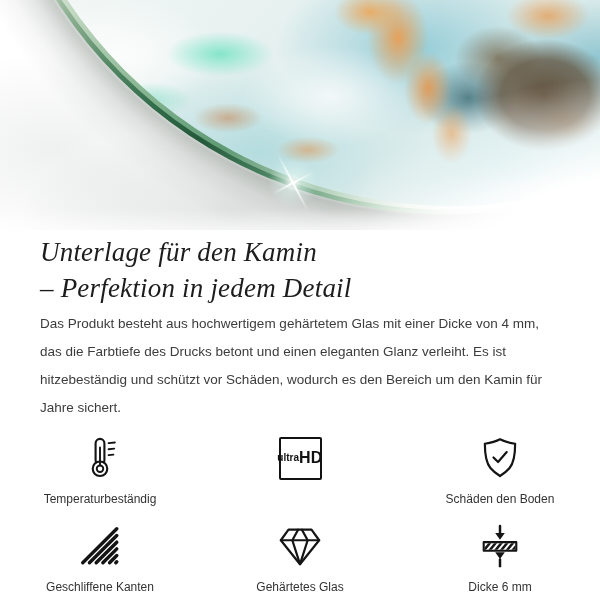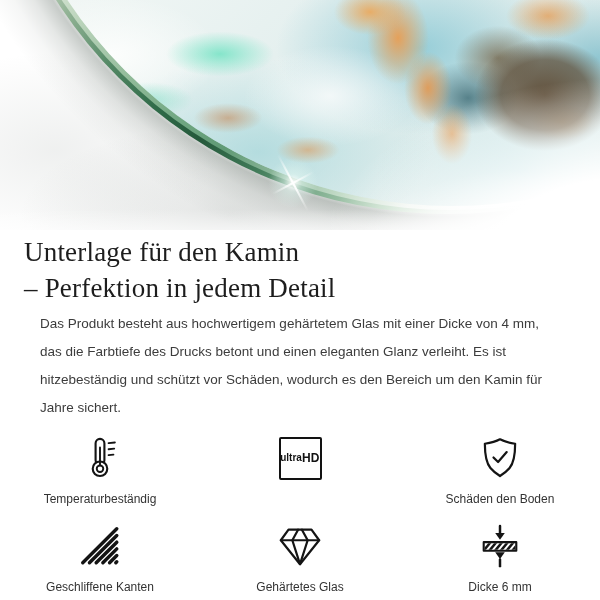--- a/index.html
+++ b/index.html
@@ -57,33 +57,33 @@
     radial-gradient(ellipse 250px 150px at 86% 120%, rgba(255,255,255,0.92) 18%, rgba(255,255,255,0) 70%),
     linear-gradient(to bottom, rgba(255,255,255,0) 91%, rgba(255,255,255,0.55) 100%);
   }
   .sparkle{position:absolute;left:261px;top:151px;width:64px;height:64px;transform:rotate(-28deg);
     background:radial-gradient(circle, rgba(255,255,255,0.95) 0%, rgba(225,246,240,0.55) 20%, rgba(255,255,255,0) 55%);}
   .sparkle .ray-v{position:absolute;left:31px;top:0;width:2px;height:64px;
     background:linear-gradient(to bottom, rgba(255,255,255,0), rgba(255,255,255,0.95) 42%, #fff 50%, rgba(255,255,255,0.95) 58%, rgba(255,255,255,0));}
   .sparkle .ray-h{position:absolute;left:9px;top:31px;width:46px;height:2px;
     background:linear-gradient(to right, rgba(255,255,255,0), #fff 50%, rgba(255,255,255,0));}
   
-  .title{margin:4px 24px 0;font-family:"Liberation Serif","DejaVu Serif",serif;font-weight:400;
-    font-size:27px;line-height:36px;color:#1d1d1d;letter-spacing:0.2px;}
+  .title{margin:4px 40px 0;font-family:"Liberation Serif","DejaVu Serif",serif;font-weight:400;
+    font-size:27px;line-height:36px;color:#1d1d1d;letter-spacing:0.2px;font-style:italic;}
   .desc{margin:4px 40px 0;width:520px;font-size:13.5px;line-height:28px;color:#3c3c3c;}
   
   .features{display:grid;grid-template-columns:repeat(3,1fr);row-gap:17px;margin-top:13px;}
   .feature{display:flex;flex-direction:column;align-items:center;}
   .feature .ficon{height:46px;display:flex;align-items:center;justify-content:center;color:#141414;}
   .feature .flabel{margin-top:11px;font-size:12px;line-height:14px;color:#333;}
   svg.ic{stroke:#141414;fill:none;stroke-linecap:round;stroke-linejoin:round;}
   .uhd-box{width:39px;height:39px;border:2.6px solid #121212;border-radius:2px;
     display:flex;flex-direction:row;align-items:center;justify-content:center;color:#121212;}
   .uhd-top{font-size:10px;font-weight:700;line-height:10px;letter-spacing:0;}
-  .uhd-bottom{font-size:12px;font-weight:800;line-height:16px;letter-spacing:0.3px;}
+  .uhd-bottom{font-size:16px;font-weight:800;line-height:16px;letter-spacing:0.3px;}
 </style>
 </head>
 <body>
 
 <div class="page">
 
   <div class="hero">
     <div class="hero-shadow"></div>
     <div class="glass-edge"></div>
     <div class="glass-bevel"></div>

